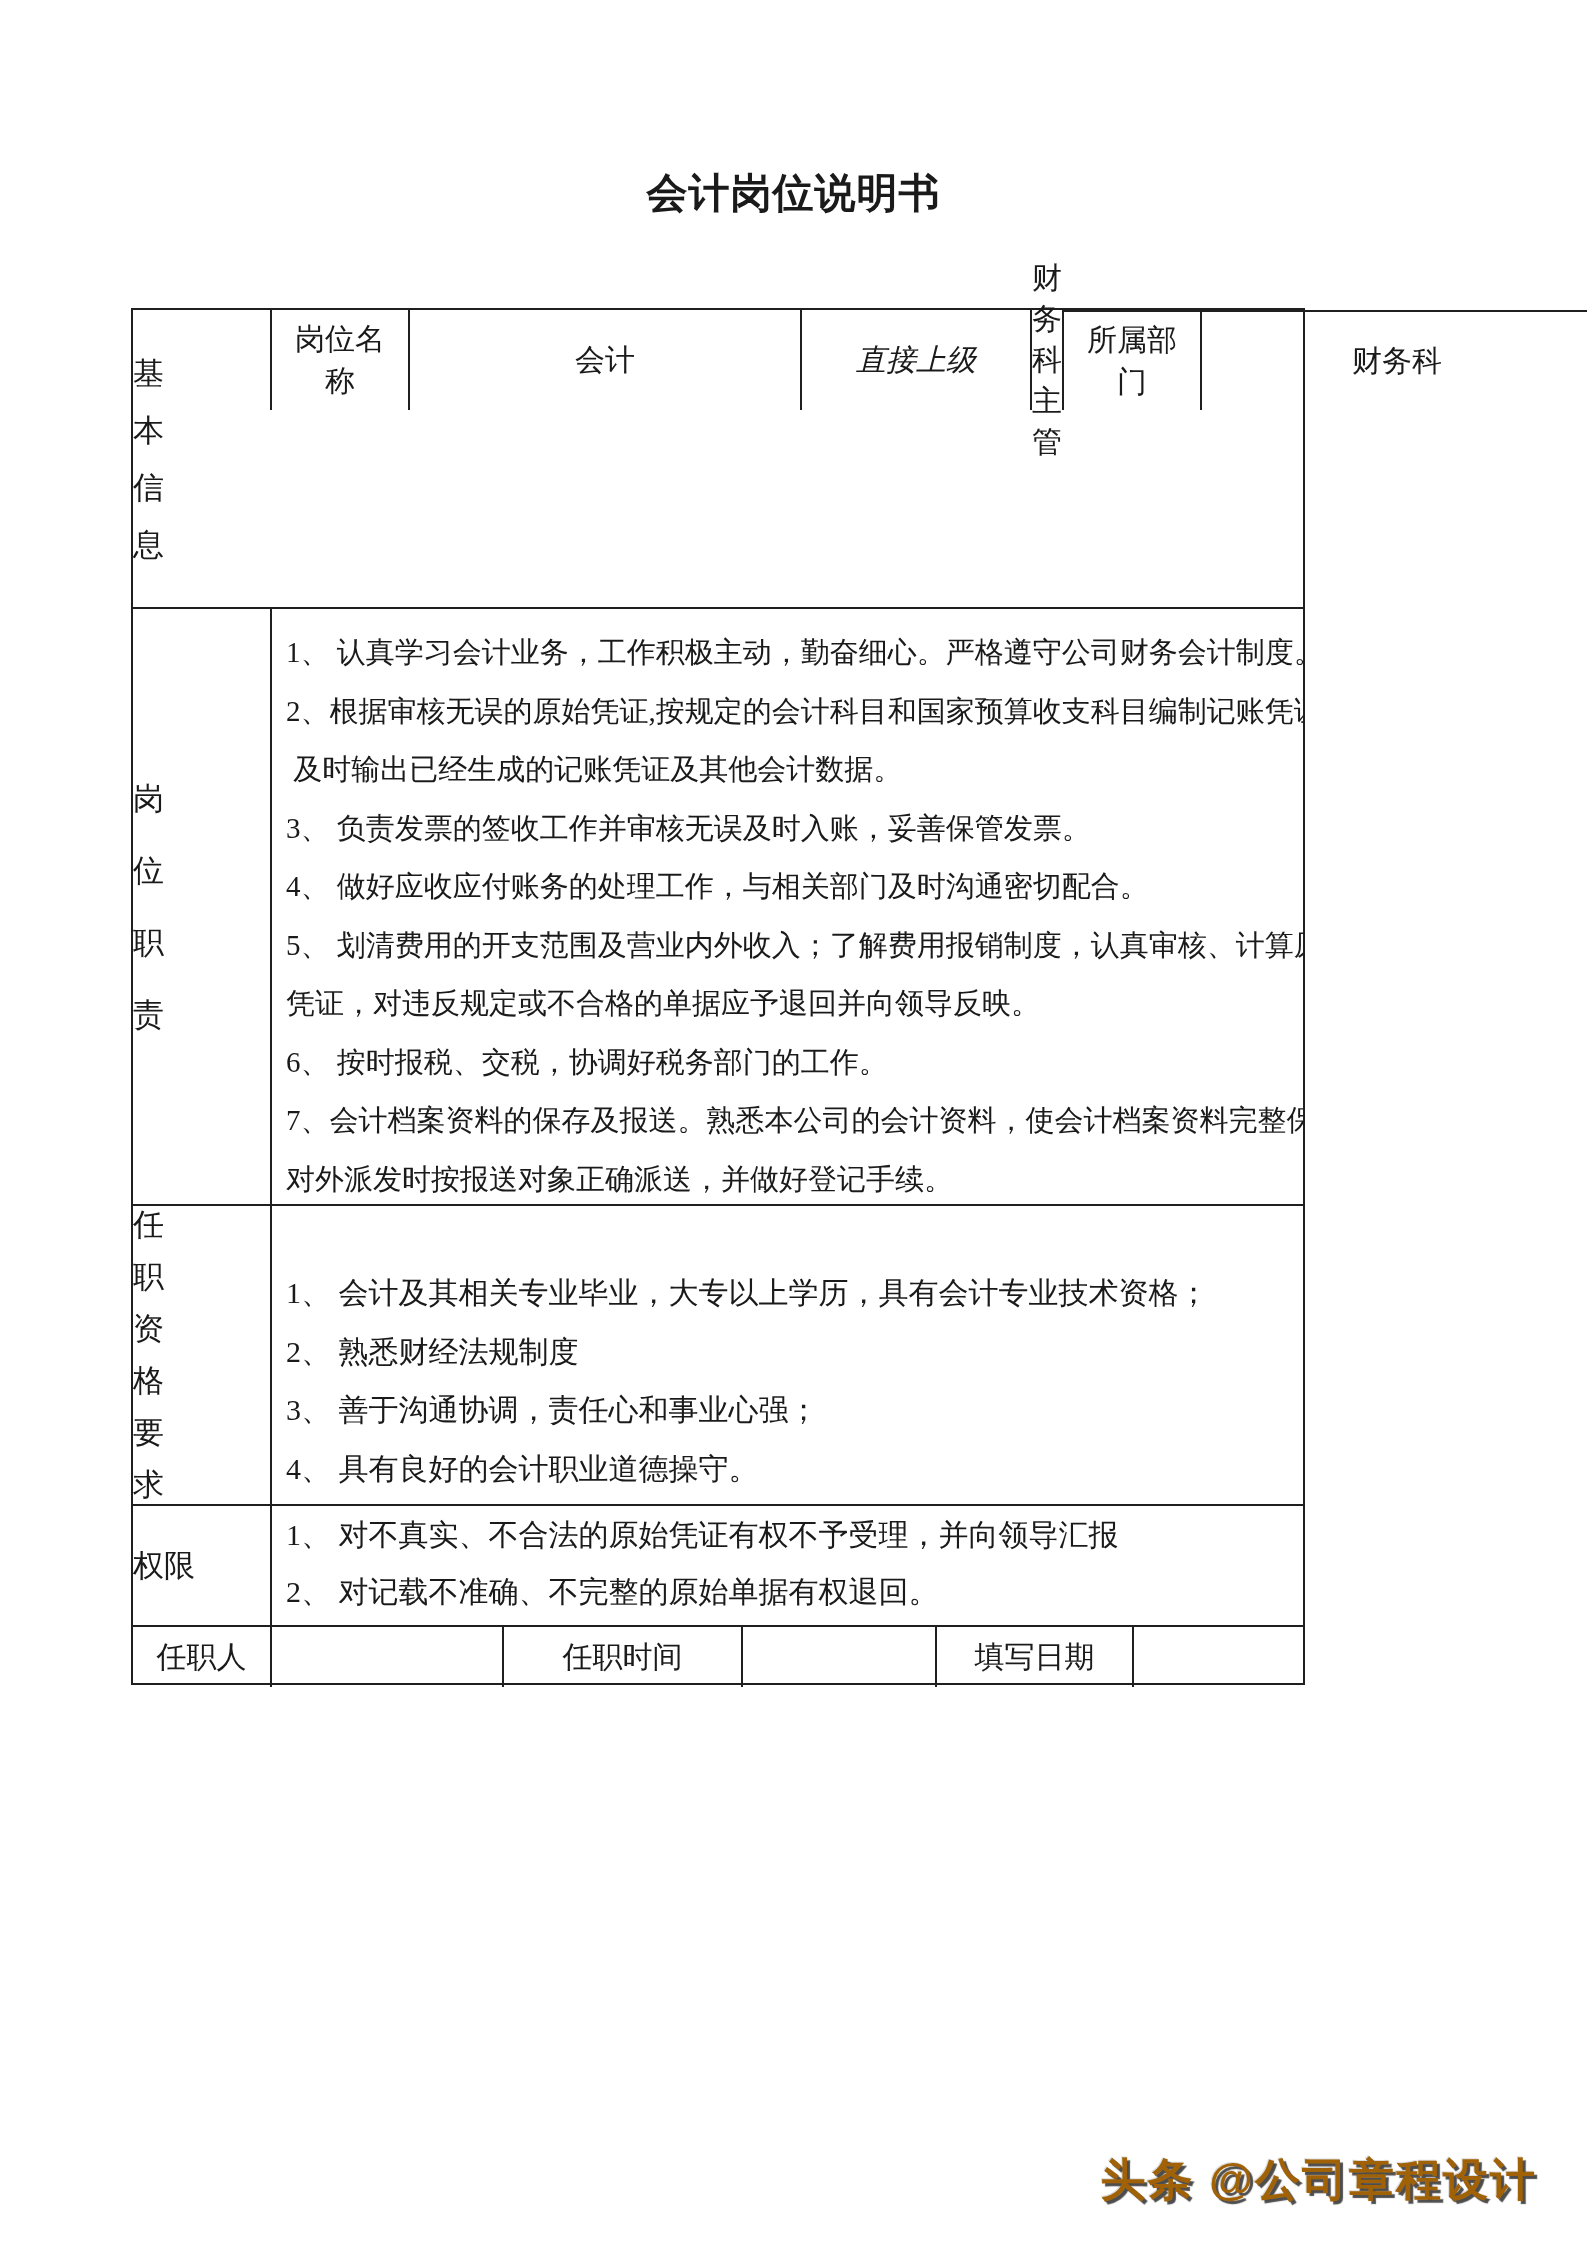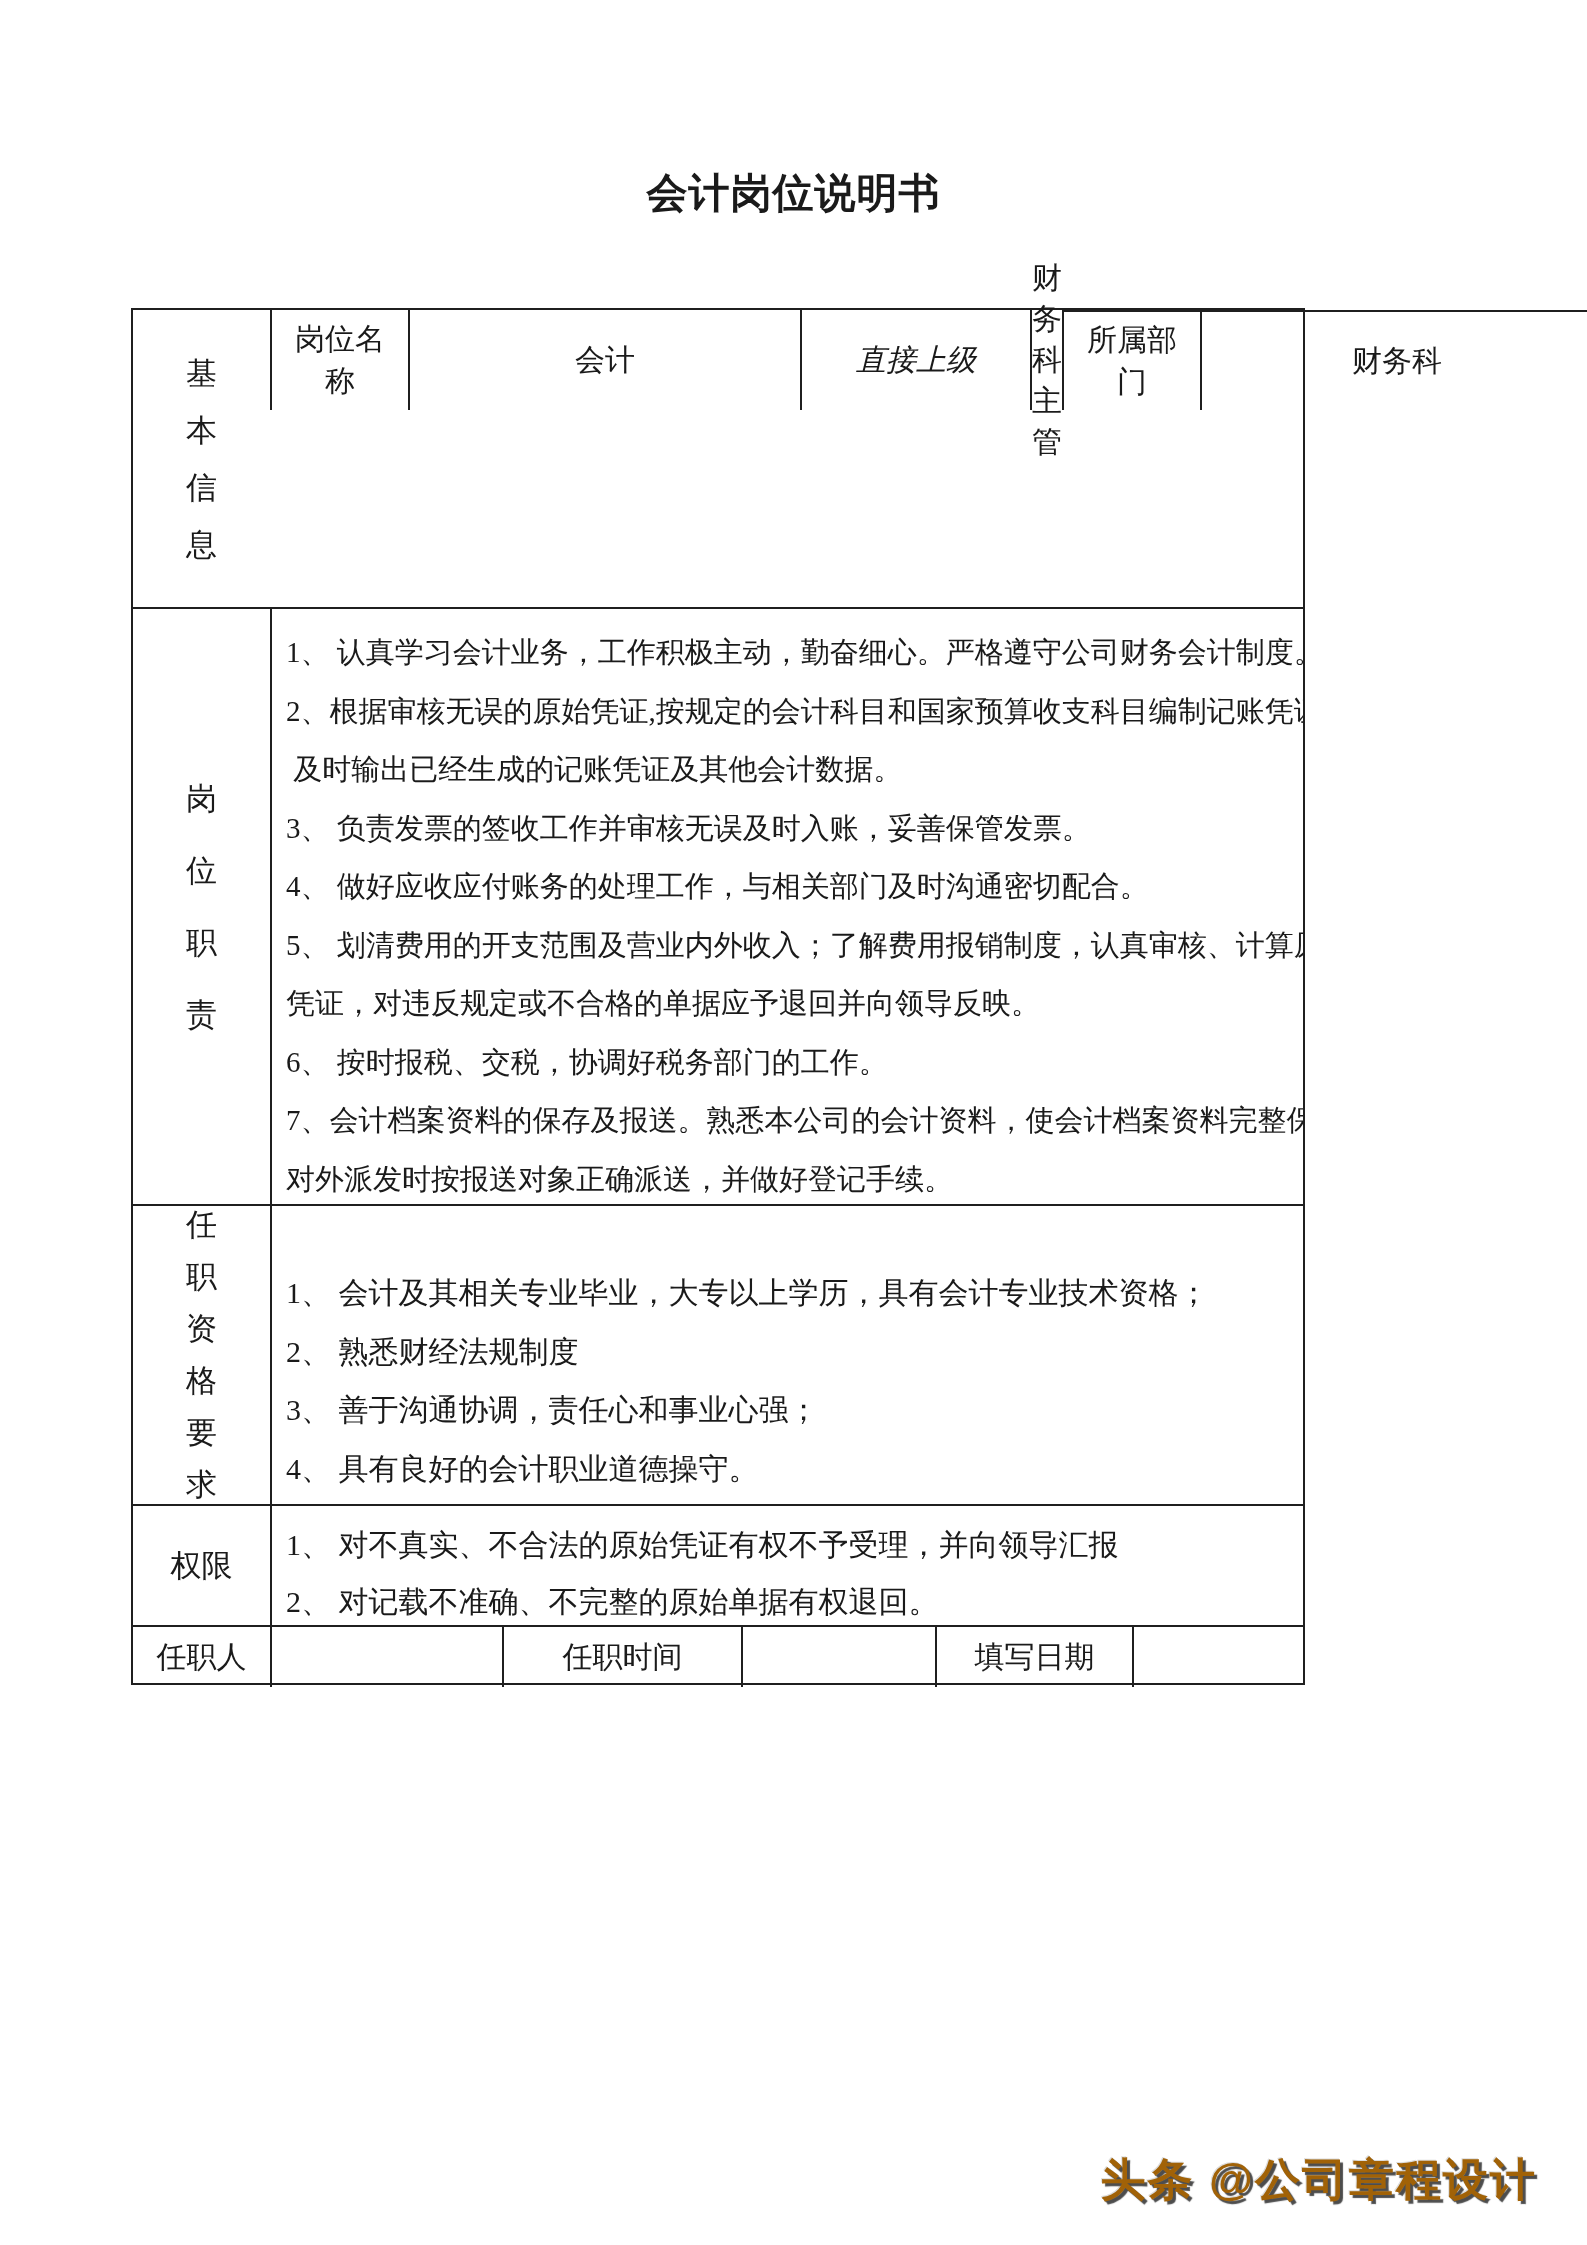--- a/index.html
+++ b/index.html
@@ -21,21 +21,21 @@
     position:absolute; left:131px; top:308px;
     width:1174px; height:1377px;
     border:2px solid #1f1f1f;
     font-size:30px;
   }
   .section { display:flex; width:100%; }
   .section + .section { border-top:2px solid #1f1f1f; }
   .cell { border-left:2px solid #1f1f1f; }
   .vlabel-cell {
     width:137px; flex:0 0 137px;
-    display:flex; align-items:center; justify-content:center;
+    display:flex; align-items:center; justify-content:flex-start;
     text-align:center;
   }
   .vtext {
     display:inline-block; width:31px;
     font-size:31px; word-break:break-all;
     text-align:center;
   }
   .lh57 { line-height:57px; }
   .lh72 { line-height:72px; }
   .lh52 { line-height:52px; }
@@ -55,21 +55,21 @@
   }
   .content-cell {
     flex:1 1 auto;
     overflow:hidden;
     padding:0 8px 0 14px;
   }
   .content-resp { font-size:29px; padding-top:14px; }
   .content-resp .line { line-height:58.5px; white-space:pre; }
   .content-qual { padding-top:58px; }
   .content-qual .line { line-height:58.5px; white-space:pre; }
-  .content-auth { padding-top:10px; }
+  .content-auth { }
   .content-auth .line { line-height:57px; white-space:pre; }
   .footer-row { display:flex; }
   .f-cell {
     display:flex; align-items:center; justify-content:center;
     text-align:center;
   }
   .watermark {
     position:absolute; top:2150px; right:50px;
     font-family:"Liberation Sans","DejaVu Sans",sans-serif;
     font-size:45px; font-weight:bold; letter-spacing:2px;

